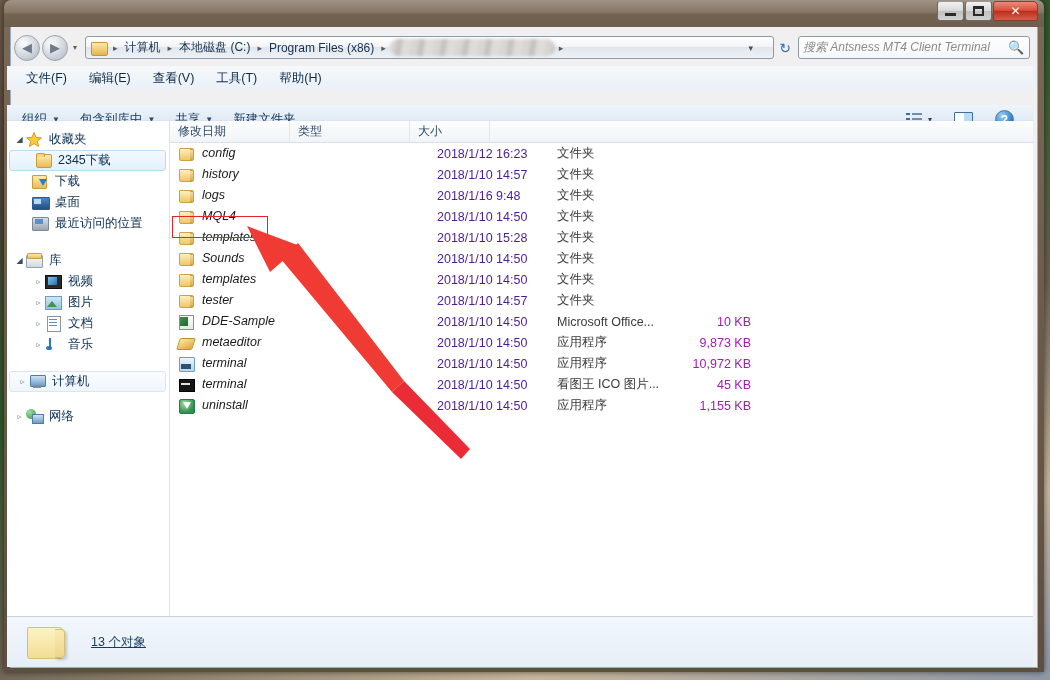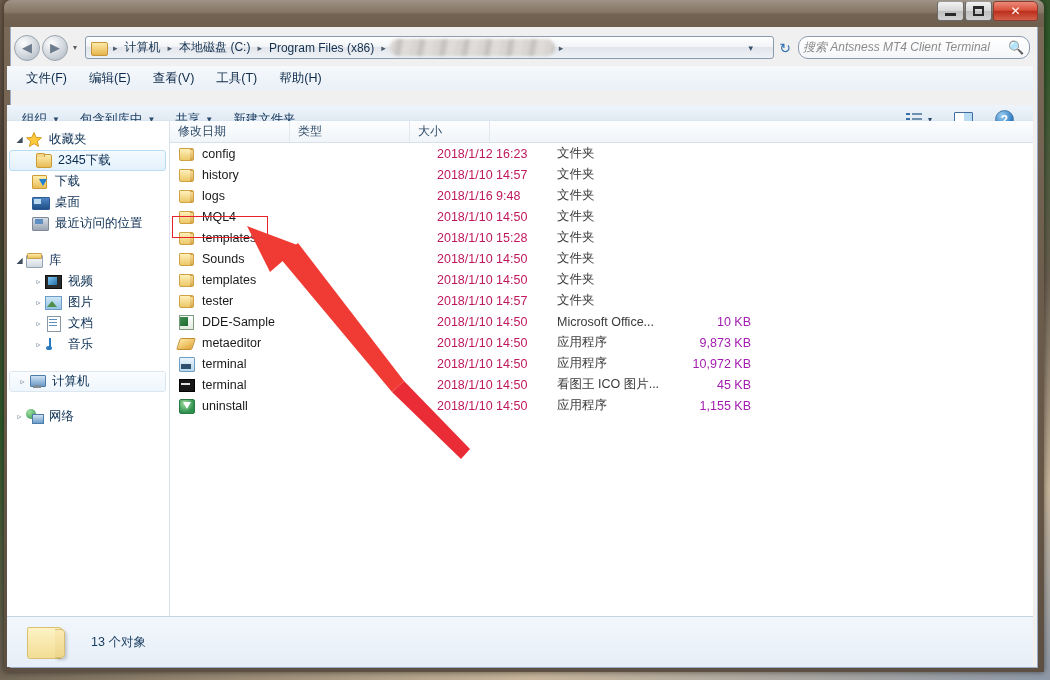--- a/index.html
+++ b/index.html
@@ -75,21 +75,21 @@
     filter:blur(1.6px);
   }
   .addr-icon { width:16px; height:14px; margin:0 2px 0 3px; position:relative; }
   .addr-icon:before{ content:""; position:absolute; left:0; top:1px; width:15px; height:12px;
     background:linear-gradient(180deg,#ffe49a,#e8b council 0); background:linear-gradient(180deg,#ffe9a8,#e5b54e); border:1px solid #c8963a; border-radius:1px 2px 2px 2px; }
   .addr-caret { position:absolute; right:20px; color:#35506c; font-size:9px; }
   .refresh { width:22px; text-align:center; color:#2f6fb5; font-size:14px; }
   #searchbox {
     width:232px; height:23px; margin-left:2px;
     background:linear-gradient(180deg,#ffffff,#f4f6f9);
-    border:1px solid #8a9bae; border-radius:10px;
+    border:1px solid #8a9bae; border-radius:3px;
     display:flex; align-items:center; padding:0 4px;
   }
   #searchbox .ph { flex:1; color:#8c8c8c; font-style:italic; font-size:12px; white-space:nowrap; overflow:hidden; }
   .mag { color:#2f6fb5; font-size:13px; }
 
   
   #menubar {
     position:absolute; left:7px; top:66px; width:1026px; height:24px;
     background:linear-gradient(180deg,#f6f9fc,#eaf0f7);
     display:flex; align-items:center; padding-left:10px; gap:4px;
@@ -179,22 +179,22 @@
   .ch { position:relative; font-size:12px; color:#2d4a68; display:flex; align-items:center; padding-left:8px;
      border-right:1px solid #e0e7ee; cursor:default; }
   .ch.name { width:267px; }
   .ch.date { width:120px; }
   .ch.type { width:120px; }
   .ch.size { width:80px; justify-content:flex-start; }
   .ch.pad { flex:1; border-right:none; }
   .sortmark { position:absolute; left:112px; top:1px; width:0;height:0;
      border-left:5px solid transparent; border-right:5px solid transparent; border-bottom:4px solid #8aa8c4; }
   .row { height:21px; display:flex; align-items:center; font-size:12.5px; color:#1a1a1a; cursor:default; }
-  .cell-name { width:267px; display:flex; align-items:center; padding-left:8px; white-space:nowrap; }
-  .cell-date { width:120px; color:#be185d; white-space:nowrap; }
+  .cell-name { width:267px; display:flex; padding-left:8px; white-space:nowrap;font-style:italic; }
+  .cell-date { width:120px; color:#4c1d95; white-space:nowrap; }
   .cell-type { width:120px; color:#3a3a3a; white-space:nowrap; overflow:hidden; }
   .cell-size { width:80px; text-align:right; padding-right:6px; color:#a21caf; white-space:nowrap; }
   .fico { width:17px; height:15px; position:relative; margin-right:7px; flex:0 0 17px; }
   
   .f-folder:before { content:""; position:absolute; left:1px; top:2px; width:13px; height:11px;
      background:linear-gradient(180deg,#fff0bb,#ecc868); border:1px solid #cfa143; border-radius:1px 2px 2px 2px; }
   .f-folder:after { content:""; position:absolute; left:12px; top:3px; width:3px; height:9px;
      background:linear-gradient(180deg,#f7dd9a,#dcb055); border:1px solid #cfa143; border-left:none; border-radius:0 2px 2px 0; }
   .f-xls:before { content:""; position:absolute; left:1px; top:1px; width:13px; height:13px;
      background:linear-gradient(180deg,#fdfdfd,#e4ebe2); border:1px solid #7d9b7d; }
@@ -219,21 +219,21 @@
     position:absolute; left:7px; top:616px; width:1026px; height:51px;
     background:linear-gradient(180deg,#f2f7fc,#e6eef7);
     border-top:1px solid #c6d4e2; display:flex; align-items:center; padding-left:18px;
   }
   .sb-bigfolder { width:44px; height:36px; position:relative; margin-right:22px; }
   .sb-bigfolder:before { content:""; position:absolute; left:2px; top:3px; width:34px; height:30px;
      background:linear-gradient(180deg,#fdf3c6,#f2dd94); border:1px solid #d9bf72; border-radius:2px 4px 3px 3px; }
   .sb-bigfolder:after { content:""; position:absolute; left:30px; top:5px; width:9px; height:27px;
      background:linear-gradient(180deg,#faeab4,#eed68c); border:1px solid #d9bf72; border-left:none; border-radius:0 4px 4px 0;
      box-shadow:2px 2px 3px rgba(0,0,0,.18); }
-  #statustext { font-size:12.5px; color:#173a5e; }
+  #statustext { font-size:12.5px; color:#173a5e;text-decoration:underline; }
 
   
   #annot { position:absolute; left:0; top:0; width:1050px; height:680px; pointer-events:none; }
   #redbox { position:absolute; left:172px; top:216px; width:96px; height:22px;
     border:1.6px solid #e8212a; }
 </style>
 </head>
 <body>
 
 <div id="window">

